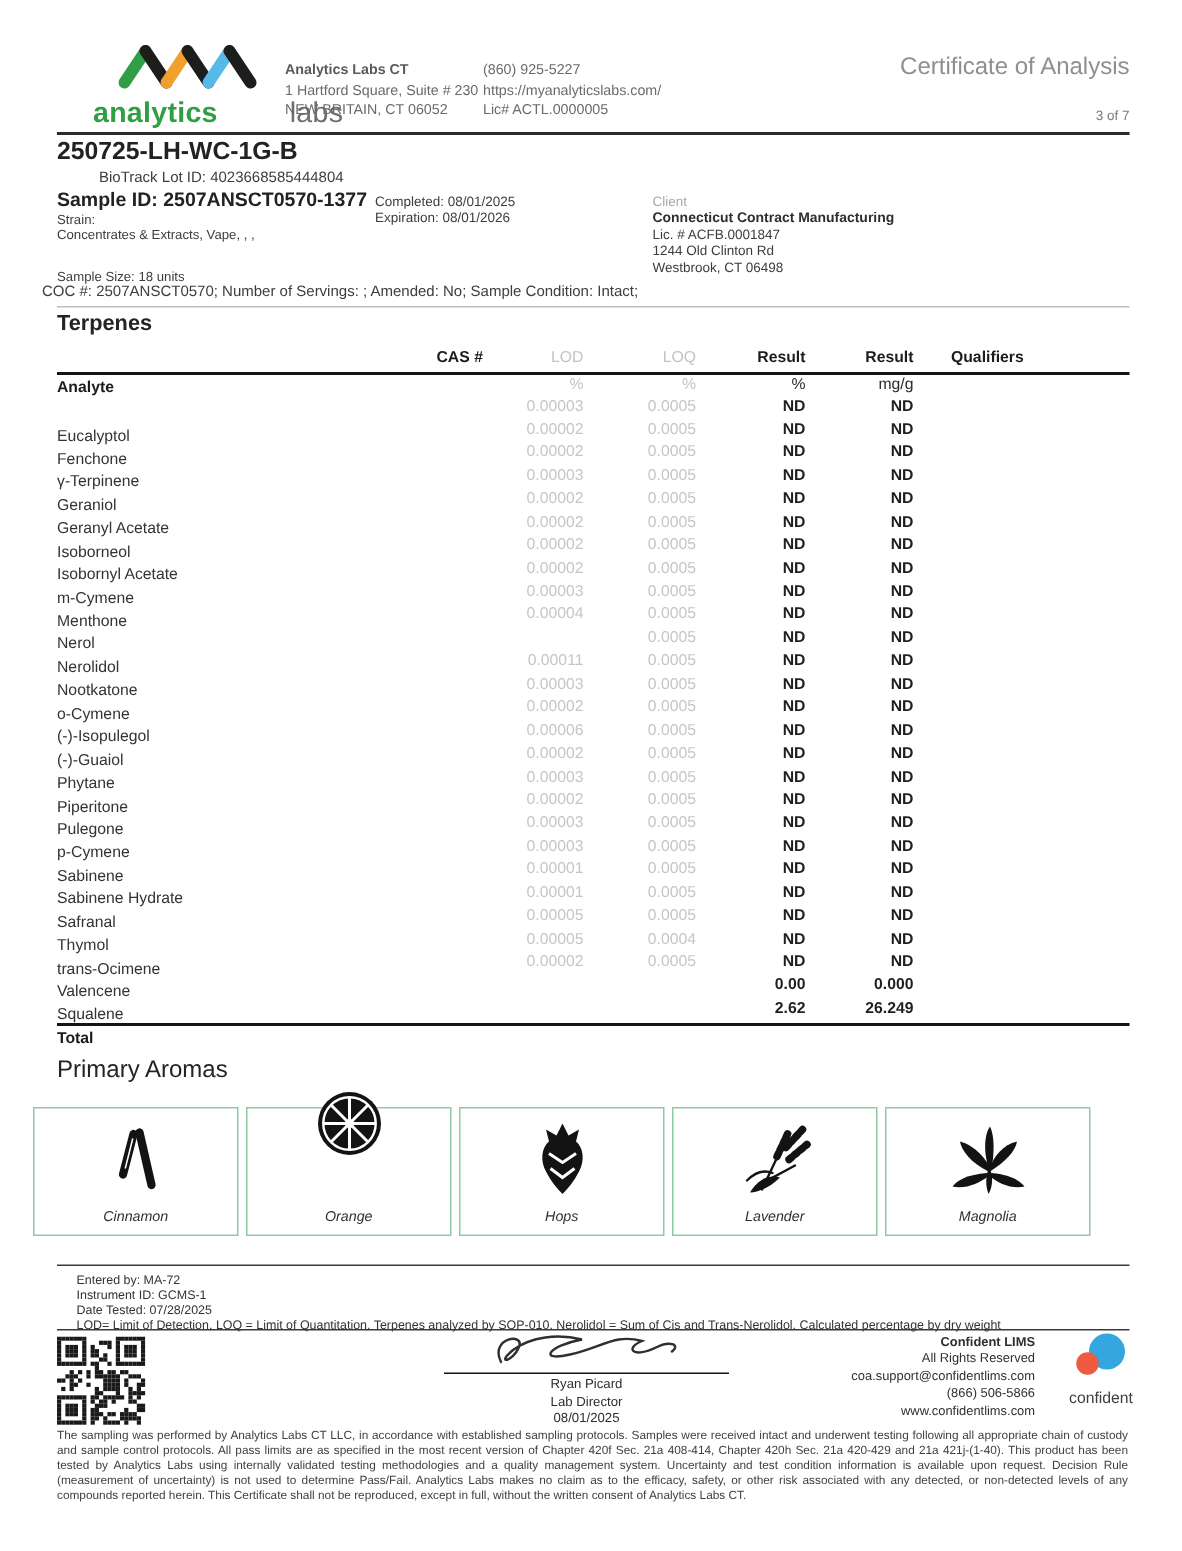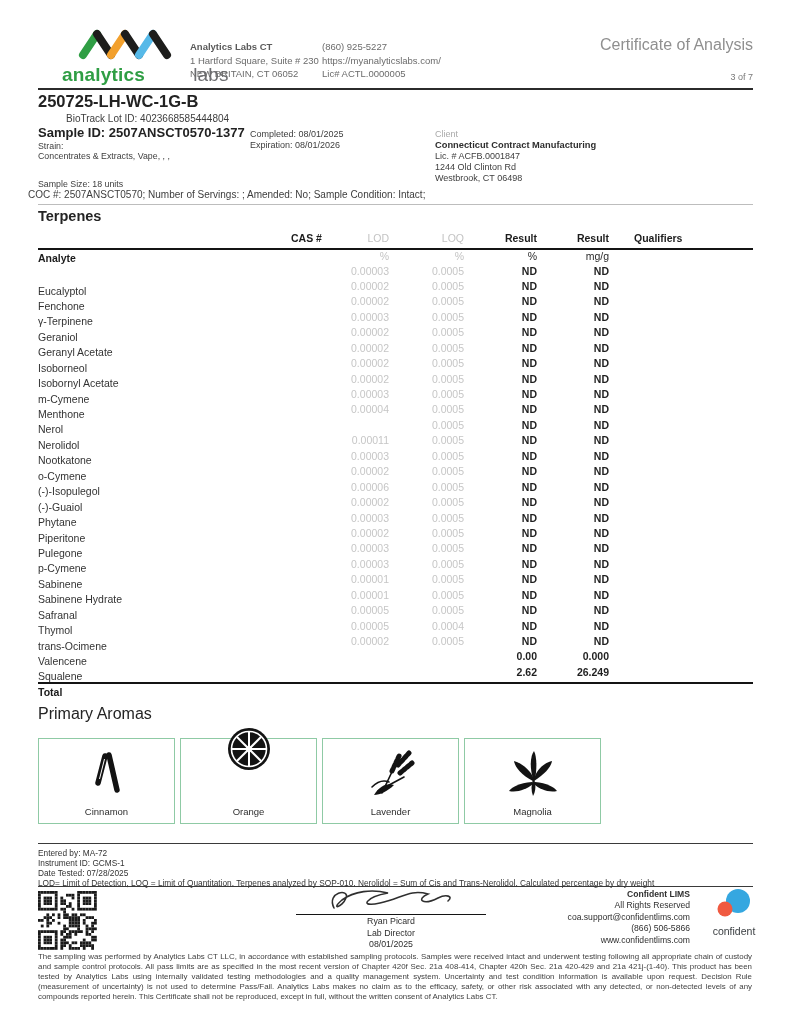--- a/index.html
+++ b/index.html
@@ -55,29 +55,29 @@
   .c-rm{right:144px;}
   .c-q{left:596px;}
   .thead .c-lod,.thead .c-loq,.u-gray{color:#c3c3c3;font-weight:400;}
   .trow .c-lod,.trow .c-loq{color:#c6c6c6;}
   .trow .c-rp,.trow .c-rm{color:#1f1f1f;font-weight:700;}
   .tunits .c{color:#2b2b2b;}
   .tunits .u-gray{color:#c3c3c3;}
 
   
   .aroma-title{left:38px;top:705px;font-size:16px;color:#242424;}
-  .aroma-row{position:absolute;left:38px;top:738px;width:715px;display:flex;gap:5px;}
+  .aroma-row{position:absolute;left:22px;top:738px;width:715px;display:flex;gap:5px;font-style:italic;}
   .aroma-card{width:137px;height:86px;border:1px solid #8fcaa5;background:#fff;
               display:flex;flex-direction:column;align-items:center;justify-content:flex-end;box-sizing:border-box;}
   .aroma-icon{flex:1;display:flex;align-items:center;justify-content:center;width:100%;}
   .aroma-label{font-size:9.5px;color:#2e2e2e;padding-bottom:6px;}
 
   
   .hr-mid{left:38px;top:843px;width:715px;border-top:1.5px solid #3a3a3a;position:absolute;}
-  .f-line{left:38px;font-size:8.3px;color:#333;}
+  .f-line{left:51px;font-size:8.3px;color:#333;}
   .hr-sig{left:38px;top:886px;width:715px;border-top:1px solid #3a3a3a;position:absolute;}
   .qr{left:38px;top:891px;}
   .sigblock{left:296px;top:888px;width:190px;text-align:center;}
   .sigline{border-top:1.5px solid #141414;margin-top:-4px;}
   .signame{font-size:8.8px;color:#2e2e2e;line-height:9.5px;margin-top:2px;}
   .lims{right:98px;top:889px;text-align:right;font-size:8.6px;line-height:11.4px;color:#2f2f2f;}
   .lims .b1{font-weight:700;}
   .cf-logo{left:706px;top:888px;width:56px;text-align:center;}
   .cf-text{font-size:10.5px;color:#3c4043;margin-top:1px;}
   .disclaimer{left:38px;top:952px;width:714px;font-size:7.9px;line-height:9.9px;color:#3f3f3f;
@@ -445,20 +445,32 @@
               <line x1="8" y1="25" x2="42" y2="25"></line>
               <line x1="13" y1="13" x2="37" y2="37"></line>
               <line x1="37" y1="13" x2="13" y2="37"></line>
             </g>
             <circle cx="25" cy="25" r="3" fill="#fff"></circle>
           </svg>
         </div>
       <div class="aroma-label">Orange</div>
     </div>
 
+    <div class="aroma-card" style="border-color: rgb(143, 202, 165);">
+      <div class="aroma-icon">
+          <svg width="48" height="52" viewBox="0 0 48 52">
+            <path d="M24 2 L28 10 L35 6 L33 14 C38 18 39 27 35 34 C32 40 28 45 24 49 C20 45 16 40 13 34 C9 27 10 18 15 14 L13 6 L20 10 Z" fill="#131313"></path>
+            <g stroke="#fff" stroke-width="2" fill="none">
+              <path d="M15 22 L24 28 L33 22"></path>
+              <path d="M16 32 L24 38 L32 32"></path>
+            </g>
+          </svg>
+        </div>
+      <div class="aroma-label">Hops</div>
+    </div>
 
     <div class="aroma-card" style="border-color: rgb(143, 202, 165);">
       <div class="aroma-icon">
           <svg width="54" height="52" viewBox="0 0 54 52">
             <g stroke="#131313" stroke-linecap="round">
               <line x1="18" y1="46" x2="34" y2="12" stroke-width="1.6"></line>
               <line x1="34" y1="18" x2="45" y2="6" stroke-width="5" stroke-dasharray="2.5 2.2"></line>
               <line x1="28" y1="24" x2="36" y2="7" stroke-width="5" stroke-dasharray="2.5 2.2"></line>
               <line x1="36" y1="26" x2="48" y2="16" stroke-width="5" stroke-dasharray="2.5 2.2"></line>
               <line x1="14" y1="44" x2="40" y2="30" stroke-width="1.6"></line>

